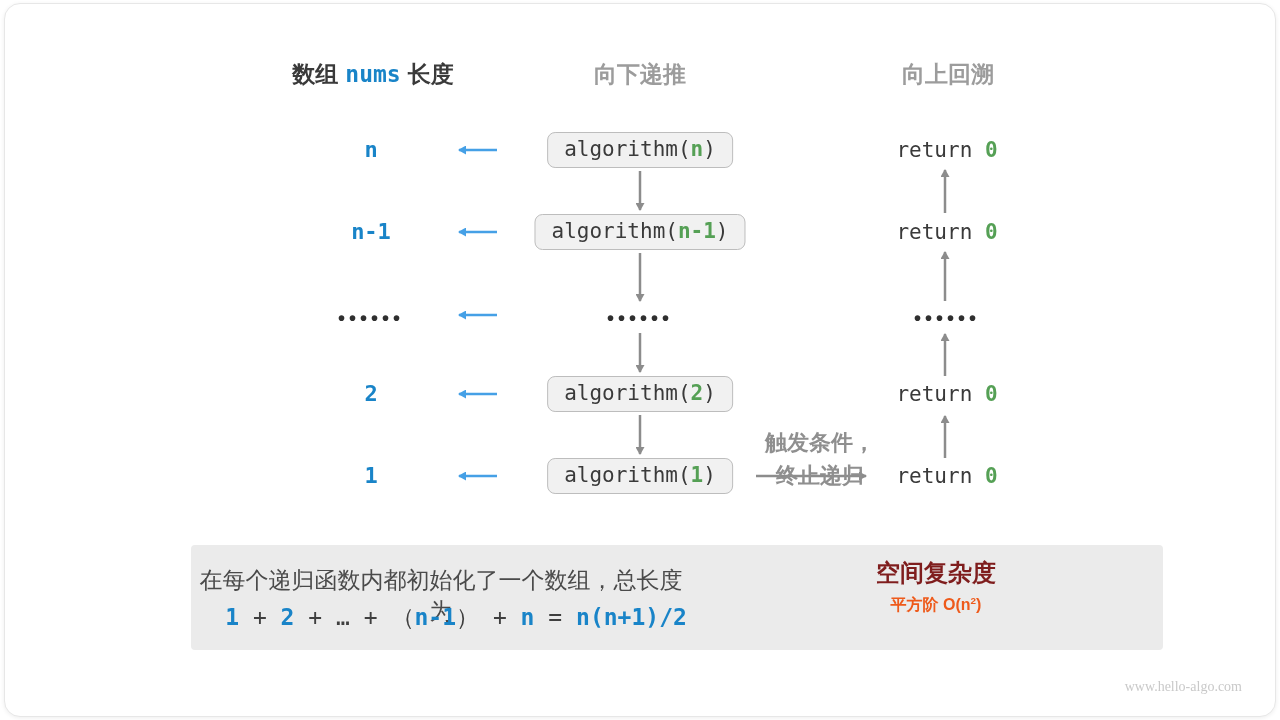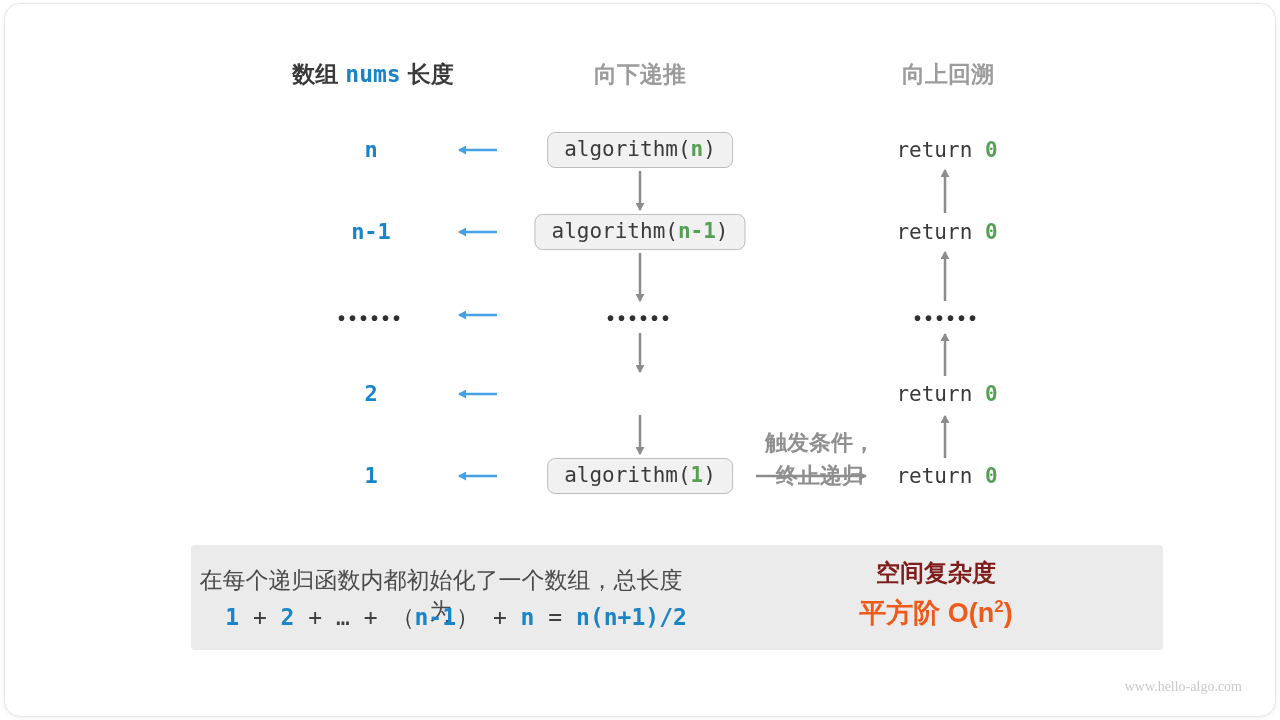--- a/index.html
+++ b/index.html
@@ -60,21 +60,21 @@
            background:var(--summaryBg);border-radius:4px;}
   .sum-line1{position:absolute;left:0;top:20px;width:500px;text-align:center;
              font-size:23px;color:#4a4a4a;}
   .sum-line2{position:absolute;left:0;top:57px;width:530px;text-align:center;
              font-size:23px;white-space:pre;font-family:"DejaVu Sans Mono","Liberation Mono",monospace;}
   .ft{color:var(--blue);font-weight:bold;}
   .fo{color:#3f3f3f;}
   .res-title{position:absolute;left:640px;top:12px;width:210px;text-align:center;
              font-size:24px;font-weight:bold;color:#7f1d1d;}
   .res-value{position:absolute;left:640px;top:50px;width:210px;text-align:center;
-             font-size:27px;font-weight:bold;color:var(--orange);}
+             font-size:16px;font-weight:bold;color:var(--orange);}
   .res-value sup{font-size:0.62em;vertical-align:super;}
 
   .watermark{position:absolute;top:679px;right:38px;font-size:14px;color:var(--watermark);
              font-family:Liberation Serif, serif;}
 </style>
 </head>
 <body>
 
 <div class="canvas">
   <div class="card"></div>
@@ -116,20 +116,21 @@
   <div class="hdr hdr-right">向上回溯</div>
   <div class="hdr hdr-mid">向下递推</div>
 
   <div class="mono len len0">n</div>
   <div class="mono len len1">n-1</div>
   <div class="mono len len3">2</div>
   <div class="mono len len4">1</div>
 
   <div class="mono callbox box0"><span>algorithm(</span><span class="arg">n</span><span>)</span></div>
   <div class="mono callbox box1"><span>algorithm(</span><span class="arg">n-1</span><span>)</span></div>
+  <div class="mono callbox box3"><span>algorithm(</span><span class="arg">2</span><span>)</span></div>
   <div class="mono callbox box4"><span>algorithm(</span><span class="arg">1</span><span>)</span></div>
 
   <div class="ret ret0"><span class="mono">return </span><span class="mono zero">0</span></div>
   <div class="ret ret1"><span class="mono">return </span><span class="mono zero">0</span></div>
   <div class="ret ret3"><span class="mono">return </span><span class="mono zero">0</span></div>
   <div class="ret ret4"><span class="mono">return </span><span class="mono zero">0</span></div>
 
   <div class="dots dotsL">••••••</div>
   <div class="dots dotsM">••••••</div>
   <div class="dots dotsR">••••••</div>

